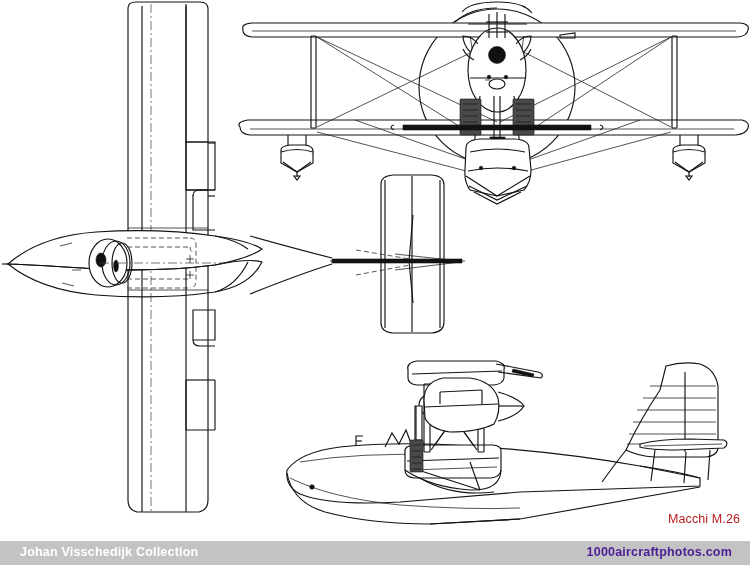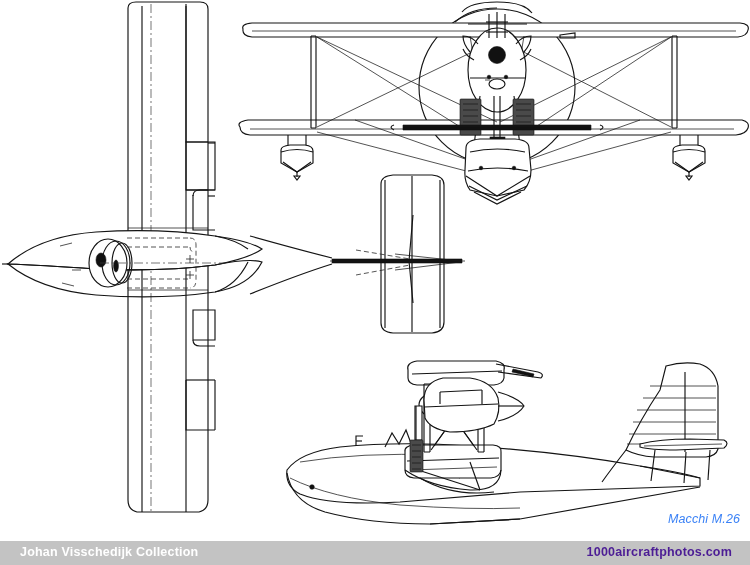--- a/index.html
+++ b/index.html
@@ -353,20 +353,20 @@
 
         <path class="ln" d="M655,450 L651,481"></path>
         <path class="ln" d="M686,452 L684,483"></path>
         <path class="ln" d="M710,450 L708,480"></path>
         <path class="ln" d="M640,466 L700,478"></path>
       </g>
 
     </svg>
   </div>
 
-  <div class="caption" style="color: #3b82f6; font-style: italic;">Macchi M.26</div>
+  <div class="caption" style="color: #b91c1c;">Macchi M.26</div>
 
   <div id="footer-bar" style="background: rgb(195, 195, 195);">
     <div class="footer-text" id="footer-left" style="color: rgb(255, 255, 255);">Johan Visschedijk Collection</div>
     <div class="footer-text" id="footer-right" style="color: #4c1d95;">1000aircraftphotos.com</div>
   </div>
 
 </div>
 
 </body></html>

